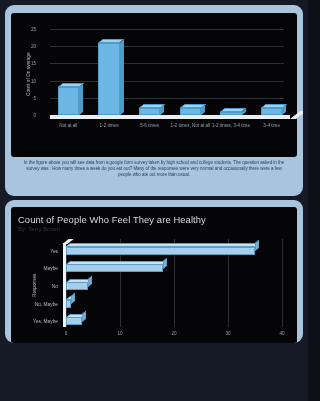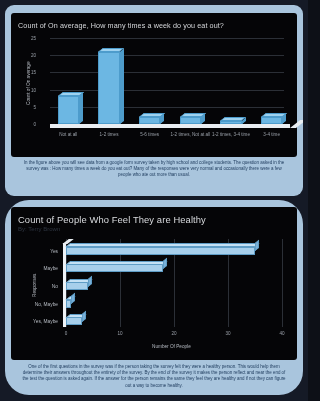--- a/index.html
+++ b/index.html
@@ -22,21 +22,21 @@
   }
 
   .panel {
     position: relative;
     background: #a9c5dd;
     border-radius: 9px;
     overflow: hidden;
   }
 
   #panel-top   { height: 191px; margin-bottom: 4px; padding: 8px 6px 0 6px; }
-  #panel-bottom{ height: 195px; padding: 7px 6px 14px 6px; border-radius: 24px; }
+  #panel-bottom{ height: 143px; padding: 7px 6px 14px 6px; }
 
   
   .chart-card {
     position: relative;
     background: #050507;
     border-radius: 3px;
     width: 100%;
   }
   #card-top    { height: 144px; padding: 8px 7px 0 7px; }
   #card-bottom { height: 153px; padding: 7px 7px 0 7px; }
@@ -169,21 +169,20 @@
   #caption-bottom { padding-top: 4px; }
 </style>
 </head>
 <body>
 
 <div id="poster">
 
   <div class="panel" id="panel-top">
 
     <div class="chart-card" id="card-top">
-      <div class="chart-title">Count of On average, How many times a week do you eat out?</div>
 
       <div class="plot" id="plot-top" style="height:116px; margin-top:4px;">
           <div class="gridline h" style="top:90px; left:32px; right:6px;"></div>
           <div class="tick y" style="top:90px; right:254px;">0</div>
           <div class="gridline h" style="top:72.8px; left:32px; right:6px;"></div>
           <div class="tick y" style="top:72.8px; right:254px;">5</div>
           <div class="gridline h" style="top:55.6px; left:32px; right:6px;"></div>
           <div class="tick y" style="top:55.6px; right:254px;">10</div>
           <div class="gridline h" style="top:38.4px; left:32px; right:6px;"></div>
           <div class="tick y" style="top:38.4px; right:254px;">15</div>

